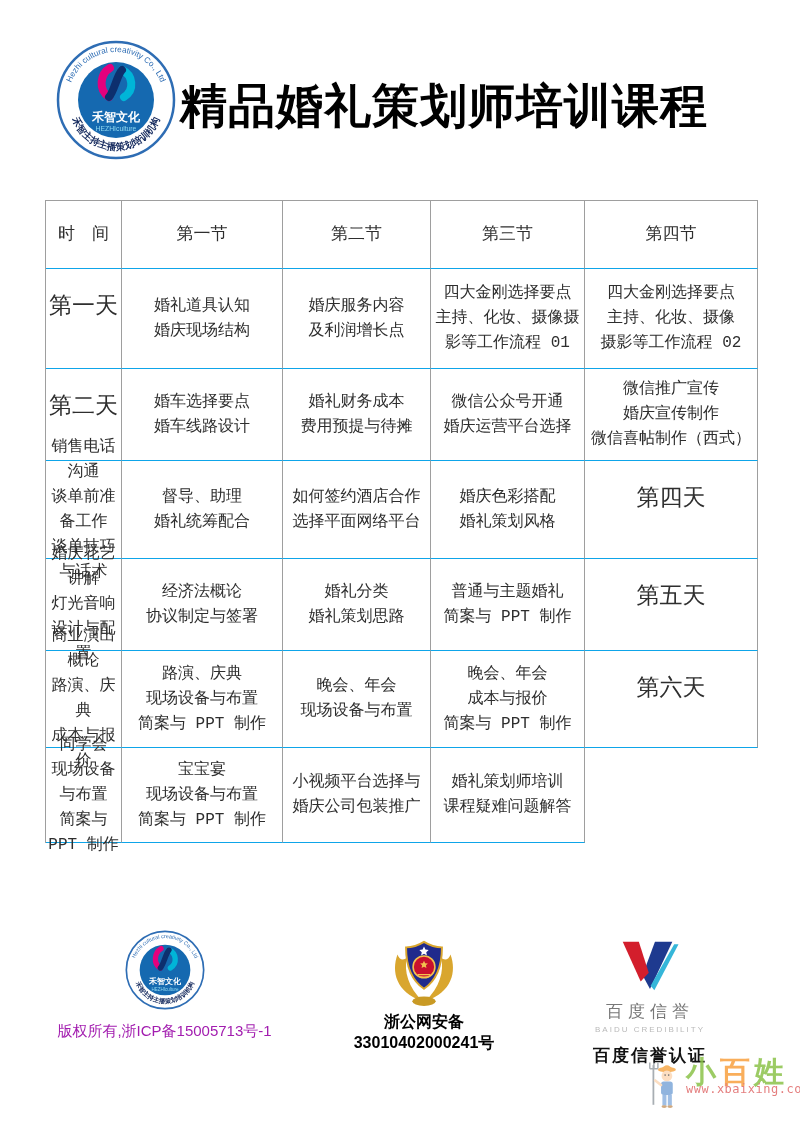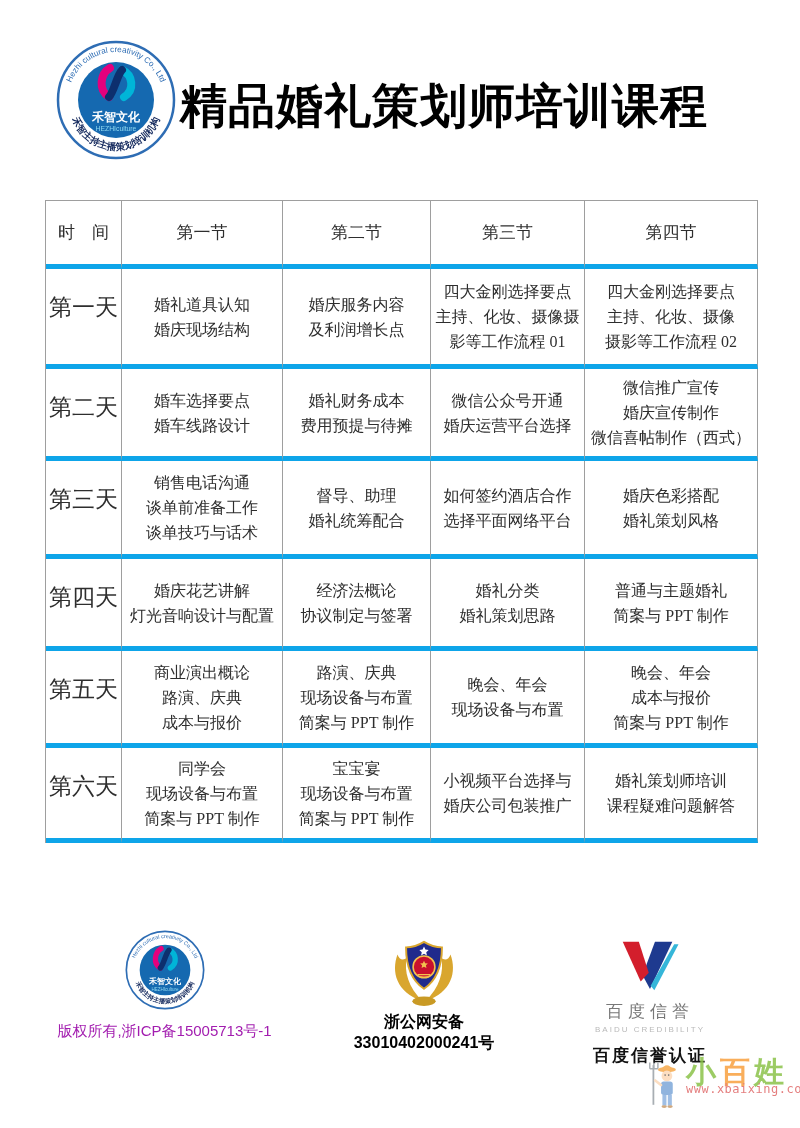--- a/index.html
+++ b/index.html
@@ -20,25 +20,25 @@
 
   
   .course-table {
     position:absolute; left:45px; top:200px;
     display:grid;
     grid-template-columns:76px 161px 148px 154px 173px;
     grid-template-rows:68px 100px 92px 98px 92px 97px 95px;
     border-top:1px solid #9e9e9e; border-left:1px solid #9e9e9e;
   }
   .cell {
-    border-right:1px solid #9e9e9e; border-bottom:5px solid #0ea5e9;
+    border-right:1px solid #9e9e9e; border-bottom:1px solid #0ea5e9;
     display:flex; align-items:center; justify-content:center;
     text-align:center; white-space:pre-line;
     font-size:16px; line-height:25px; color:#2e2e2e;
-    padding:2px; box-sizing:border-box;
+    padding:2px; box-sizing:border-box;font-family:Liberation Mono, monospace;
   }
   .cell.head { font-size:17px; }
   .cell.day  { align-items:flex-start; padding-top:26px; font-size:23px; }
 
   
   .f-block { position:absolute; text-align:center;
              font-family:"Liberation Sans","DejaVu Sans",sans-serif; }
   .f-left  { left:52px;  top:930px; width:225px; }
   .f-left  .txt { margin-top:12px; font-size:15px; color:#a21caf; }
   .f-mid   { left:328px; top:928px; width:192px; }
@@ -112,21 +112,20 @@
     <div class="cell">婚车选择要点
 婚车线路设计</div>
     <div class="cell">婚礼财务成本
 费用预提与待摊</div>
     <div class="cell">微信公众号开通
 婚庆运营平台选择</div>
     <div class="cell">微信推广宣传
 婚庆宣传制作
 微信喜帖制作（西式）</div>
 
-    <div class="cell day">第三天</div>
     <div class="cell">销售电话沟通
 谈单前准备工作
 谈单技巧与话术</div>
     <div class="cell">督导、助理
 婚礼统筹配合</div>
     <div class="cell">如何签约酒店合作
 选择平面网络平台</div>
     <div class="cell">婚庆色彩搭配
 婚礼策划风格</div>
 

